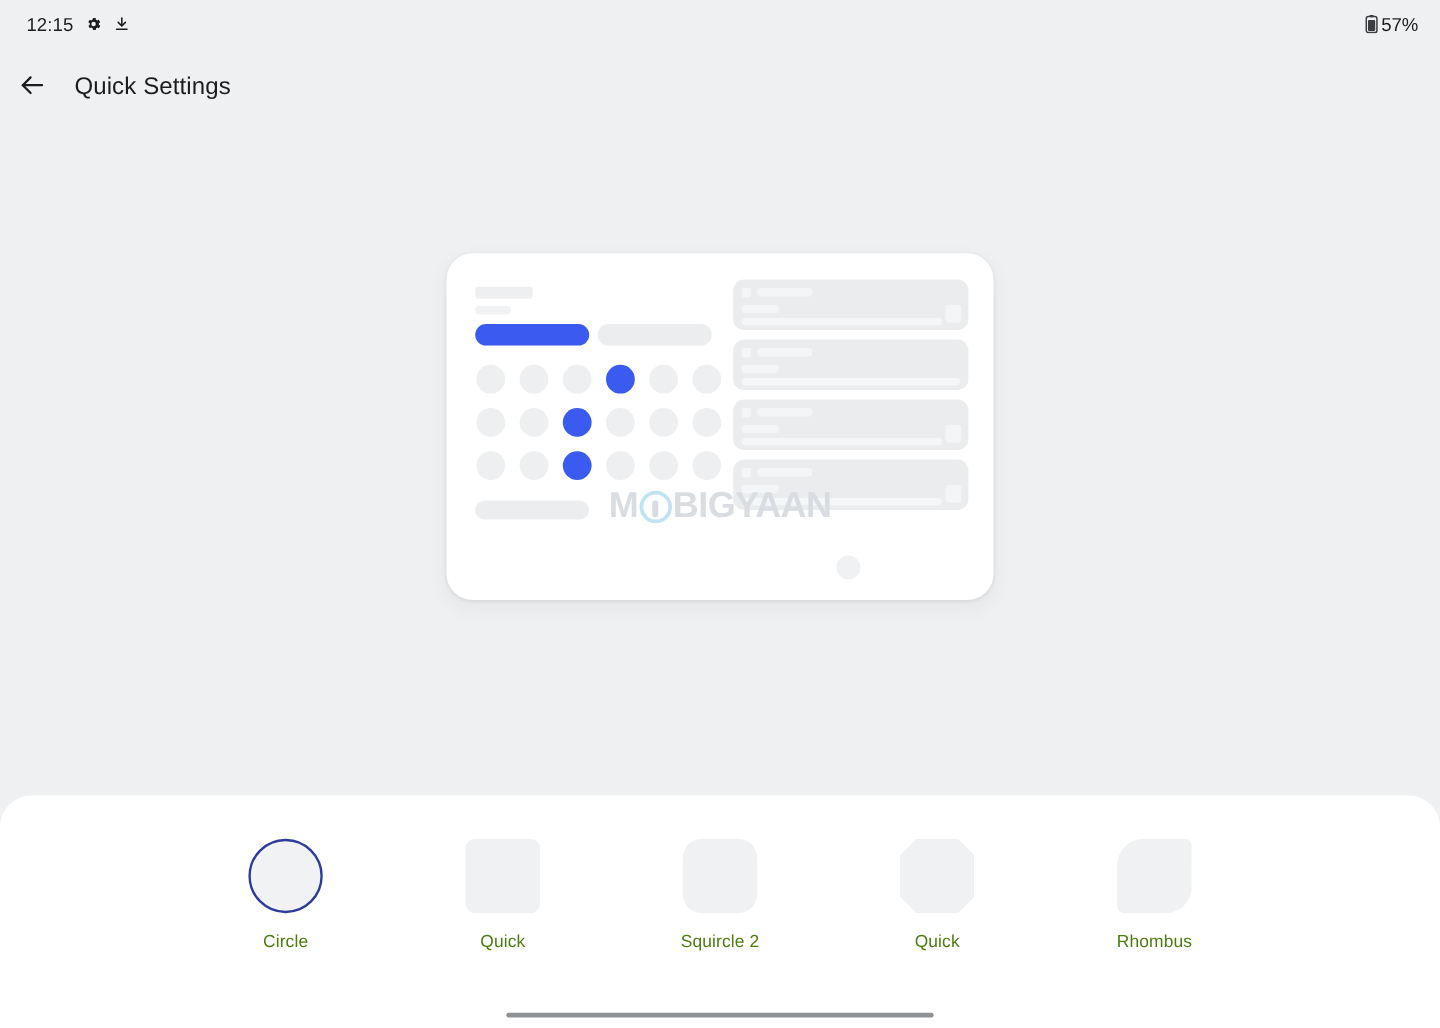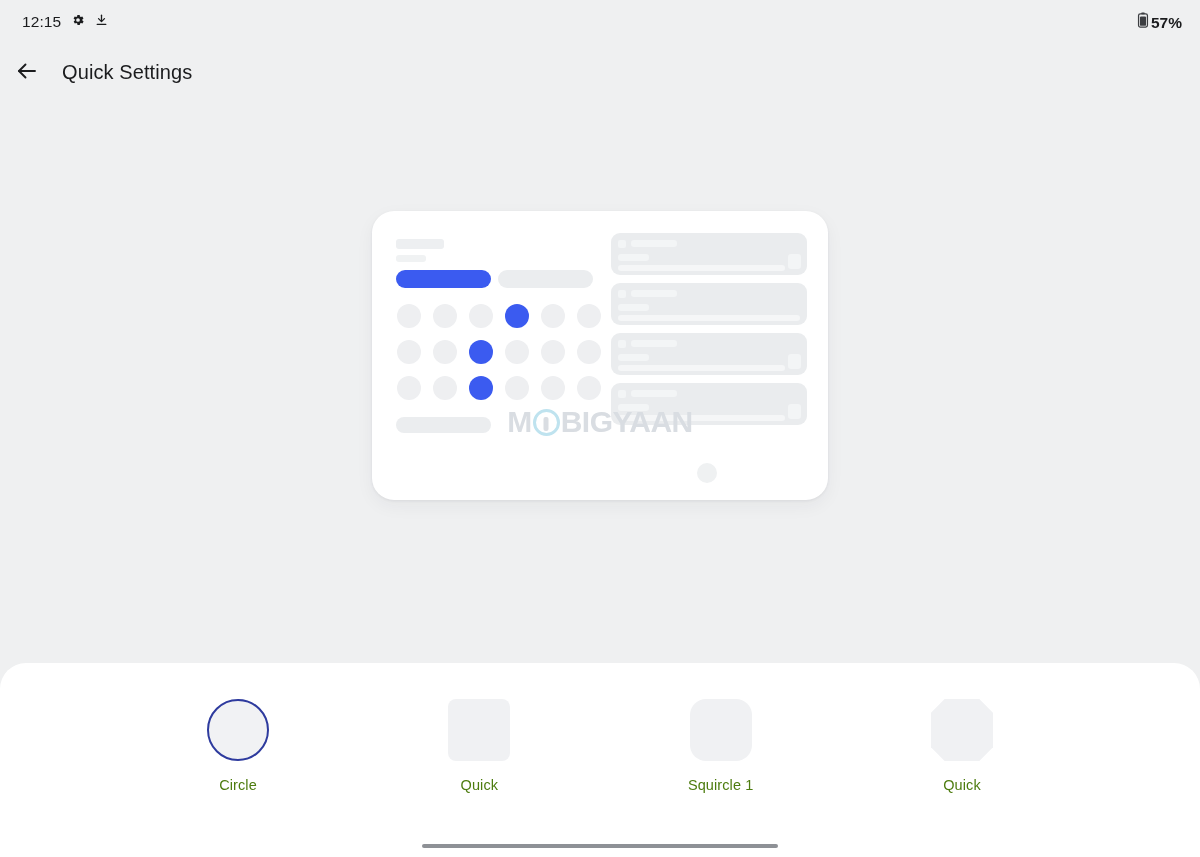--- a/index.html
+++ b/index.html
@@ -32,23 +32,22 @@
     align-items: center;
     gap: 10px;
   }
   .status-clock {
     font-size: 15.5px;
     color: #1b1c1e;
     letter-spacing: .1px;
   }
   .status-right {
     display: flex;
-    align-items: flex-end;
+    align-items: center;
     gap: 2px;
-    font-weight: bold;
   }
   .battery-pct {
     font-size: 15.5px;
     color: #1b1c1e;
   }
   .sicon { display: block; }
 
   
   .appbar {
     position: absolute;
@@ -427,26 +426,30 @@
       <span class="shape-label">Circle</span>
     </div>
 
     <div class="shape-item">
       <div class="swatch sw-square"></div>
       <span class="shape-label">Quick</span>
     </div>
 
     <div class="shape-item">
       <div class="swatch sw-squircle1"></div>
-      <span class="shape-label">Squircle 1</span>
+      <span class="shape-label">Squircle 2</span>
     </div>
 
     <div class="shape-item">
       <div class="swatch sw-window"></div>
       <span class="shape-label">Quick</span>
     </div>
 
 
+    <div class="shape-item">
+      <div class="swatch sw-rhombus"></div>
+      <span class="shape-label">Rhombus</span>
+    </div>
 
   </div>
 
   <div class="navpill"></div>
 </div>
 
 </body></html>

